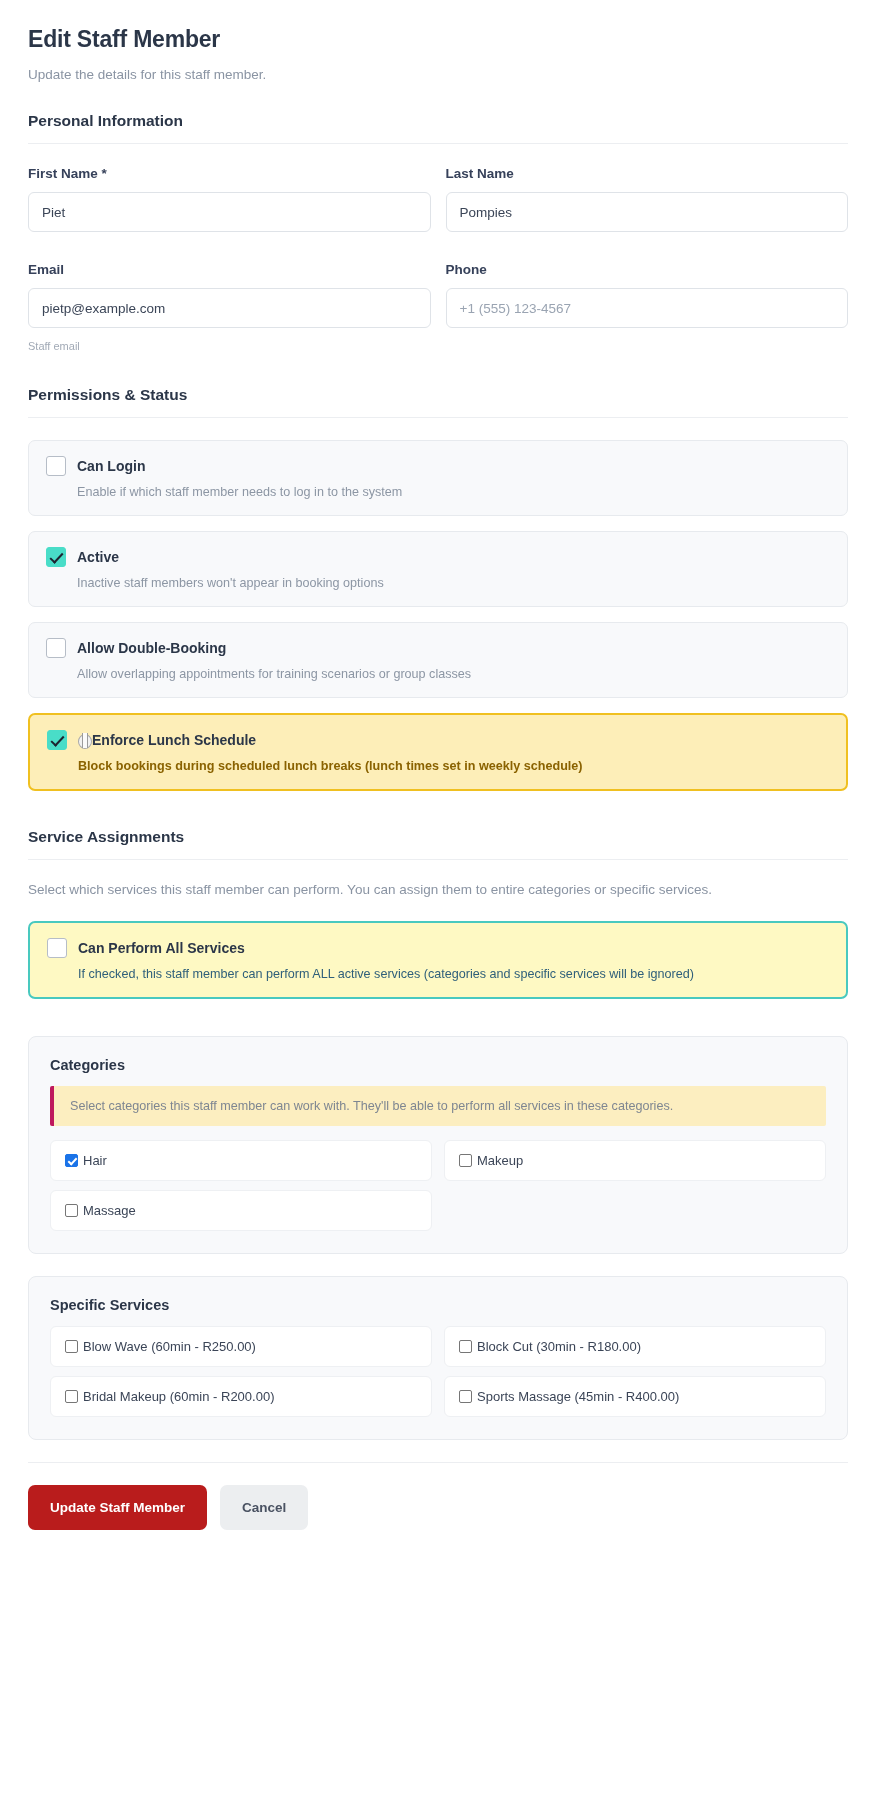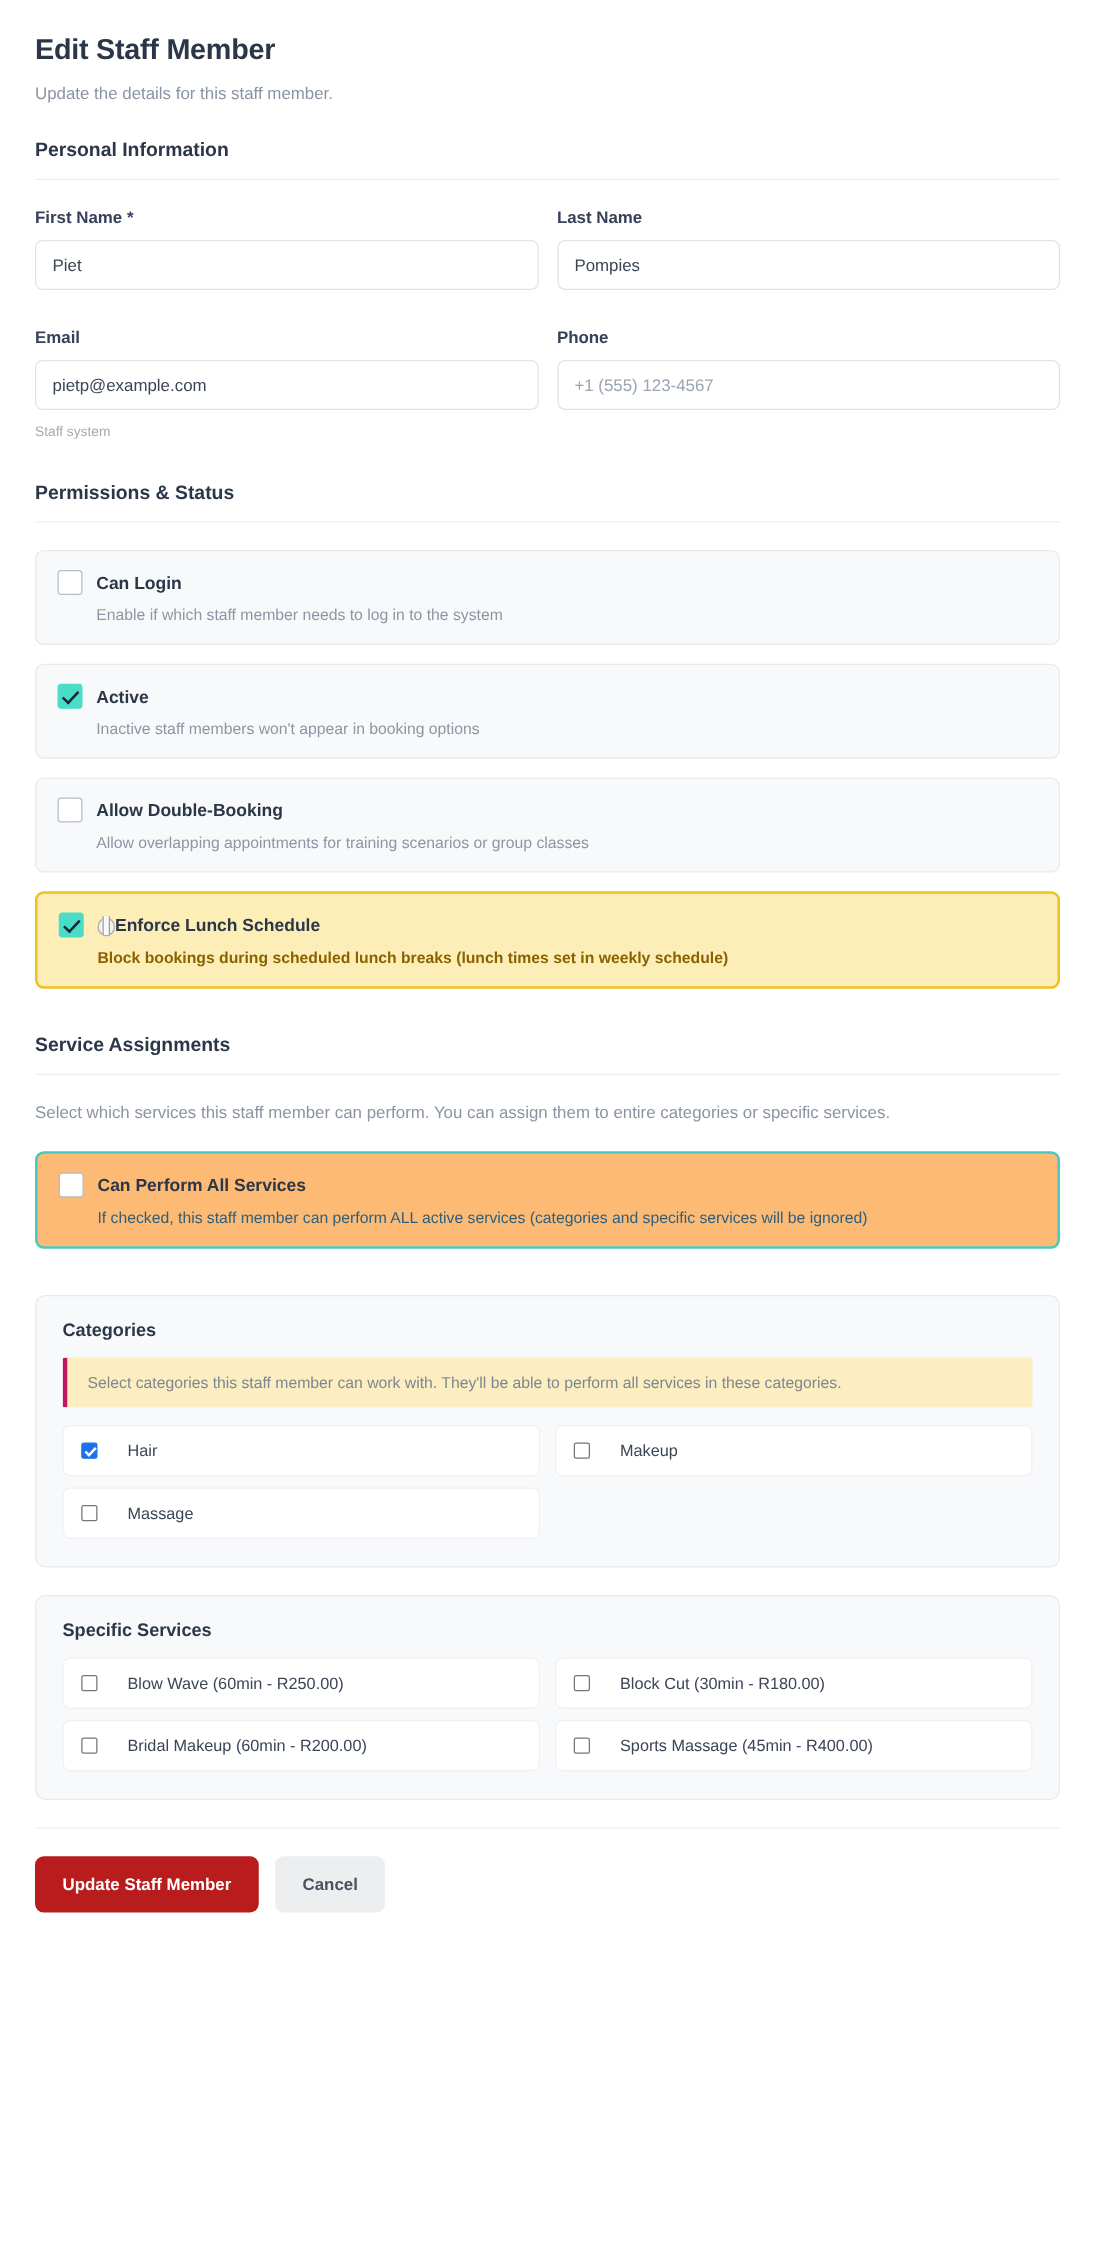--- a/index.html
+++ b/index.html
@@ -88,21 +88,21 @@
     border-radius: 7px;
     background: #f8f9fb;
     padding: 15px 17px 16px 17px;
     margin-bottom: 15px;
   }
   .perm-card.highlight-warn {
     background: #fdeeb8;
     border: 2px solid #f0c020;
   }
   .perm-card.highlight-info {
-    background: #fdba74;
+    background: #fef9c3;
     border: 2px solid #49c9bf;
   }
   .perm-top {
     display: flex;
     align-items: center;
     gap: 11px;
   }
   .perm-title {
     font-size: 14px;
     font-weight: bold;
@@ -207,21 +207,21 @@
     grid-template-columns: 1fr 1fr;
     gap: 9px 12px;
   }
   .check-item {
     background: #ffffff;
     border: 1px solid #eef0f3;
     border-radius: 6px;
     padding: 12px 14px;
     display: flex;
     align-items: center;
-    gap: 24px;
+    gap: 5px;
     font-size: 13px;
     color: #3b4557;
   }
   .nativecbx {
     width: 13px; height: 13px;
     min-width: 13px;
     border: 1px solid #767676;
     border-radius: 2px;
     background: #ffffff;
     position: relative;
@@ -292,21 +292,21 @@
     <div class="form-col">
       <label class="field-label">Last Name</label>
       <input class="text-input" type="text" value="Pompies" style="">
     </div>
   </div>
 
   <div class="form-row" style="margin-bottom:0;margin-top:30px;">
     <div class="form-col">
       <label class="field-label">Email</label>
       <input class="text-input" type="text" value="pietp@example.com" style="">
-      <span class="help-text">Staff system</span>
+      <span class="help-text">Staff email</span>
     </div>
     <div class="form-col">
       <label class="field-label">Phone</label>
       <input class="text-input" type="text" placeholder="+1 (555) 123-4567" style="">
     </div>
   </div>
 
   <div class="gap-lg"></div>
 
   <h2 class="section-heading">Permissions &amp; Status</h2>

